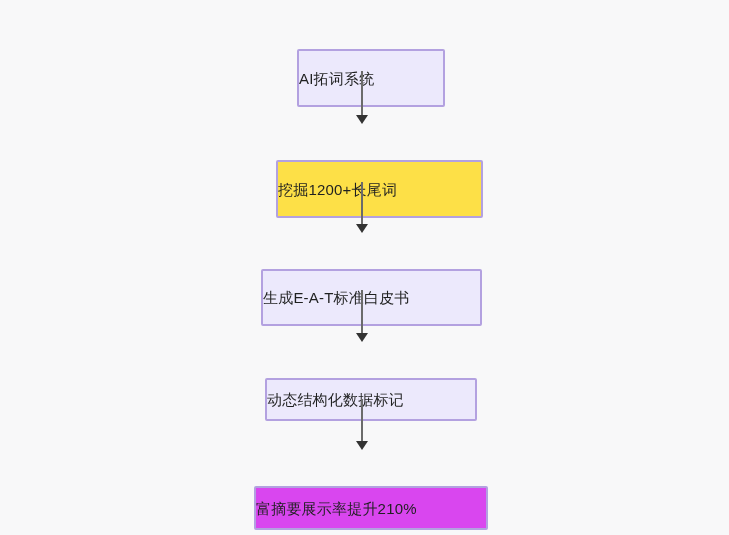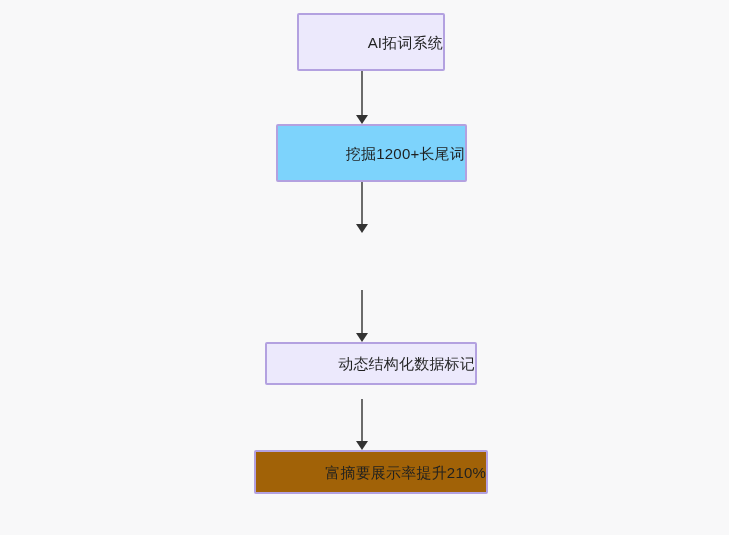--- a/index.html
+++ b/index.html
@@ -19,26 +19,27 @@
     height: 535px;
   }
   .node {
     position: absolute;
     box-sizing: border-box;
     background: #ece9fc;
     border: 2px solid #b3a1e0;
     border-radius: 2px;
     display: flex;
     align-items: center;
-    justify-content: flex-end;
+    justify-content: flex-start;
     color: #1f2020;
     font-size: 15px;
     line-height: 1;
     letter-spacing: 0.2px;
     white-space: nowrap;
+    margin-top: 36px;
   }
   .connector {
     position: absolute;
     width: 20px;
     display: flex;
     flex-direction: column;
     align-items: center;
   }
   .connector .stem {
     width: 2px;
@@ -56,30 +57,33 @@
 </style>
 </head>
 <body style="background: rgb(248, 248, 249);">
 
 <div id="flowchart-canvas">
 
   <div class="node" id="node-n1" style="left: 297px; top: 13px; width: 148px; height: 58px; background: rgb(236, 233, 252); border-color: rgb(179, 161, 224); color: rgb(31, 32, 32);">
     <span>AI拓词系统</span>
   </div>
 
-  <div class="node" id="node-n2" style="left: 276px; top: 124px; width: 191px; height: 58px; background: #7dd3fc; border-color: rgb(179, 161, 224); color: rgb(31, 32, 32);">
+  <div class="node" id="node-n2" style="left: 276px; top: 124px; width: 207px; height: 58px; background: #fde047; border-color: rgb(179, 161, 224); color: rgb(31, 32, 32);">
     <span>挖掘1200+长尾词</span>
   </div>
 
+  <div class="node" id="node-n3" style="left: 261px; top: 233px; width: 221px; height: 57px; background: rgb(236, 233, 252); border-color: rgb(179, 161, 224); color: rgb(31, 32, 32);">
+    <span>生成E-A-T标准白皮书</span>
+  </div>
 
   <div class="node" id="node-n4" style="left: 265px; top: 342px; width: 212px; height: 43px; background: rgb(236, 233, 252); border-color: rgb(179, 161, 224); color: rgb(31, 32, 32);">
     <span>动态结构化数据标记</span>
   </div>
 
-  <div class="node" id="node-n5" style="left: 254px; top: 450px; width: 234px; height: 44px; background: #a16207; border-color: rgb(179, 161, 224); color: rgb(31, 32, 32);">
+  <div class="node" id="node-n5" style="left: 254px; top: 450px; width: 234px; height: 44px; background: #d946ef; border-color: rgb(179, 161, 224); color: rgb(31, 32, 32);">
     <span>富摘要展示率提升210%</span>
   </div>
 
   <div class="connector" id="edge-e1" style="left: 352px; top: 71px; height: 53px;">
     <div class="stem" style="background: rgb(107, 107, 107);"></div>
     <div class="head" style="border-top-color: rgb(51, 51, 51);"></div>
   </div>
 
   <div class="connector" id="edge-e2" style="left: 352px; top: 182px; height: 51px;">
     <div class="stem" style="background: rgb(107, 107, 107);"></div>

